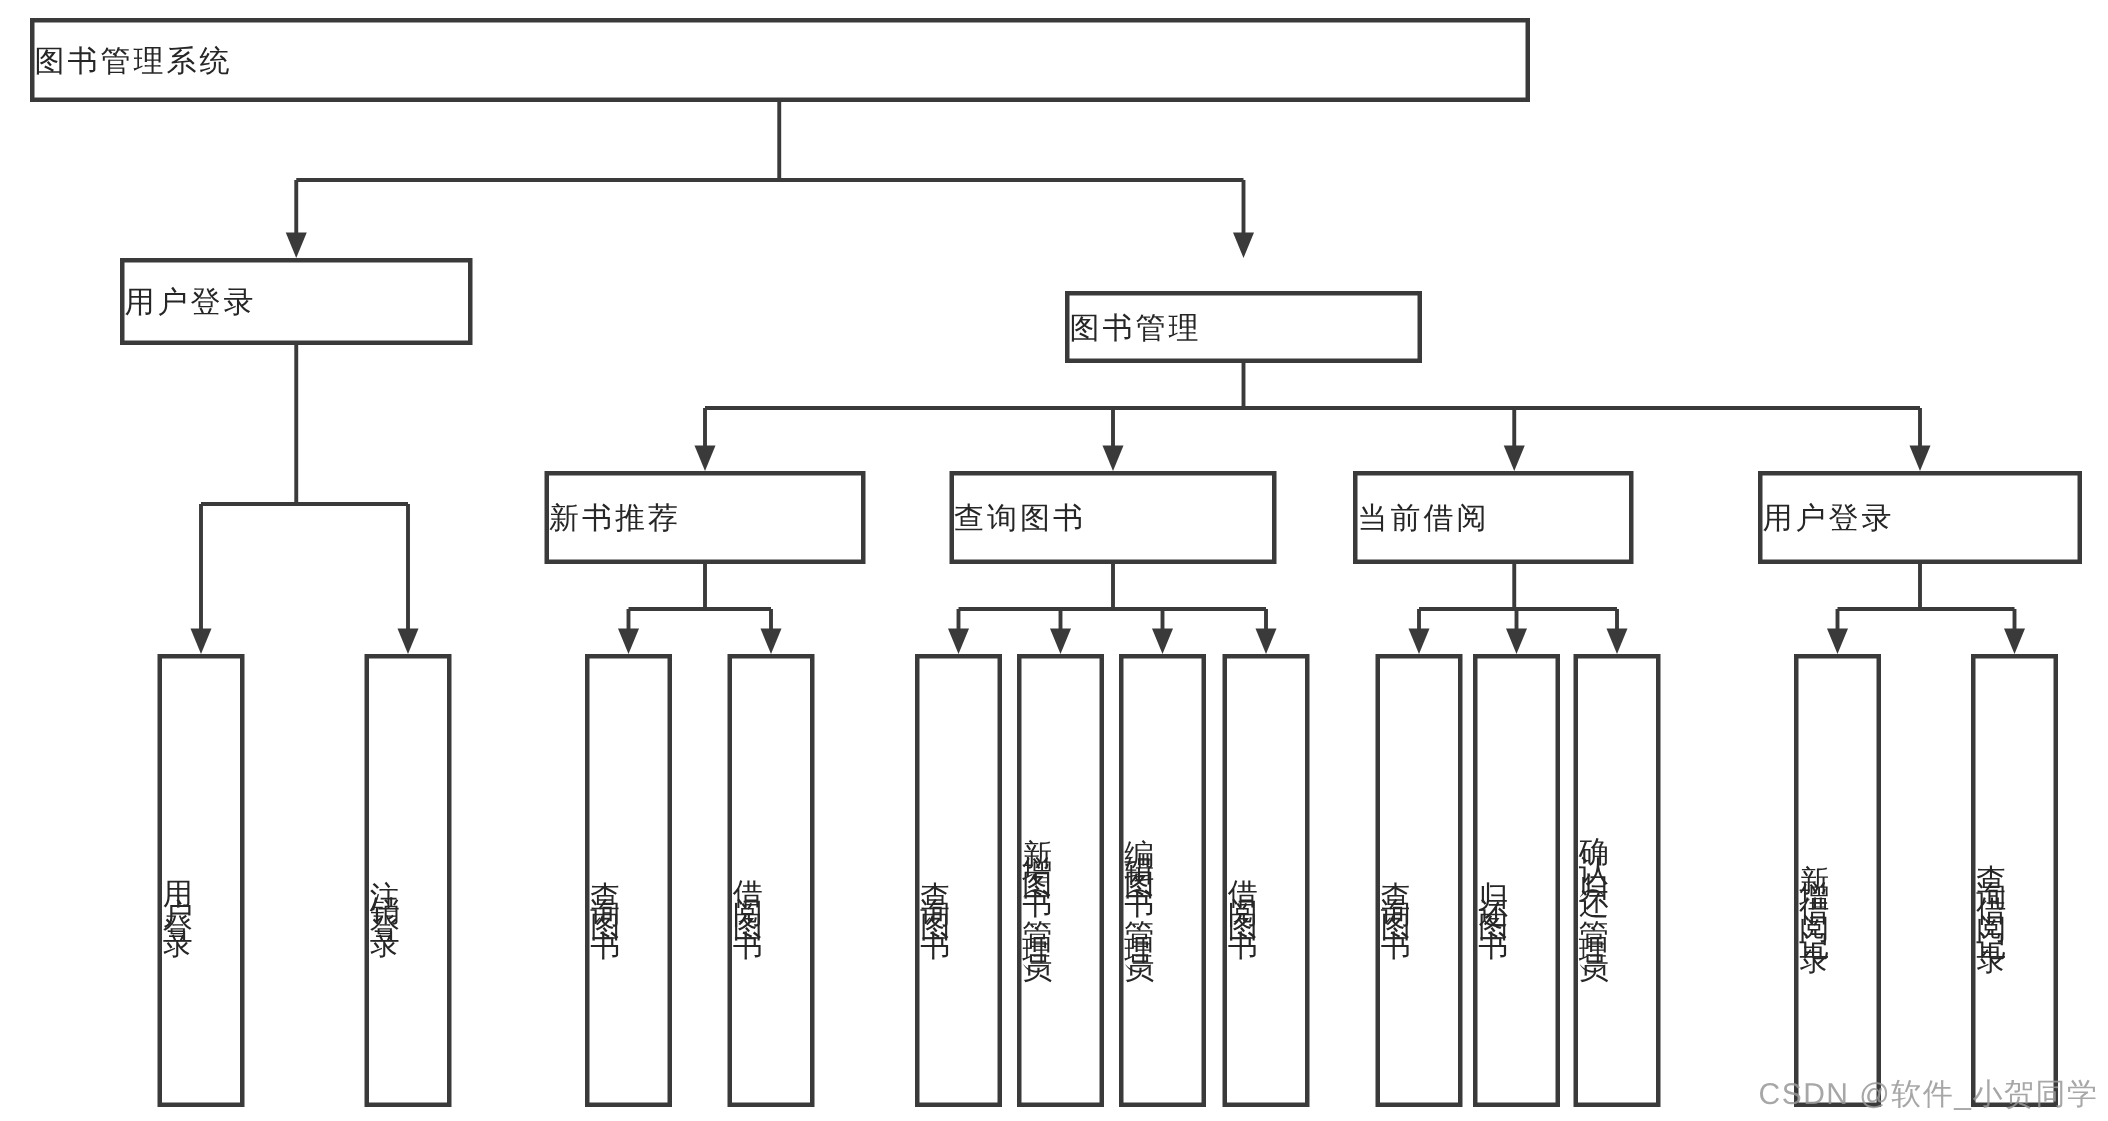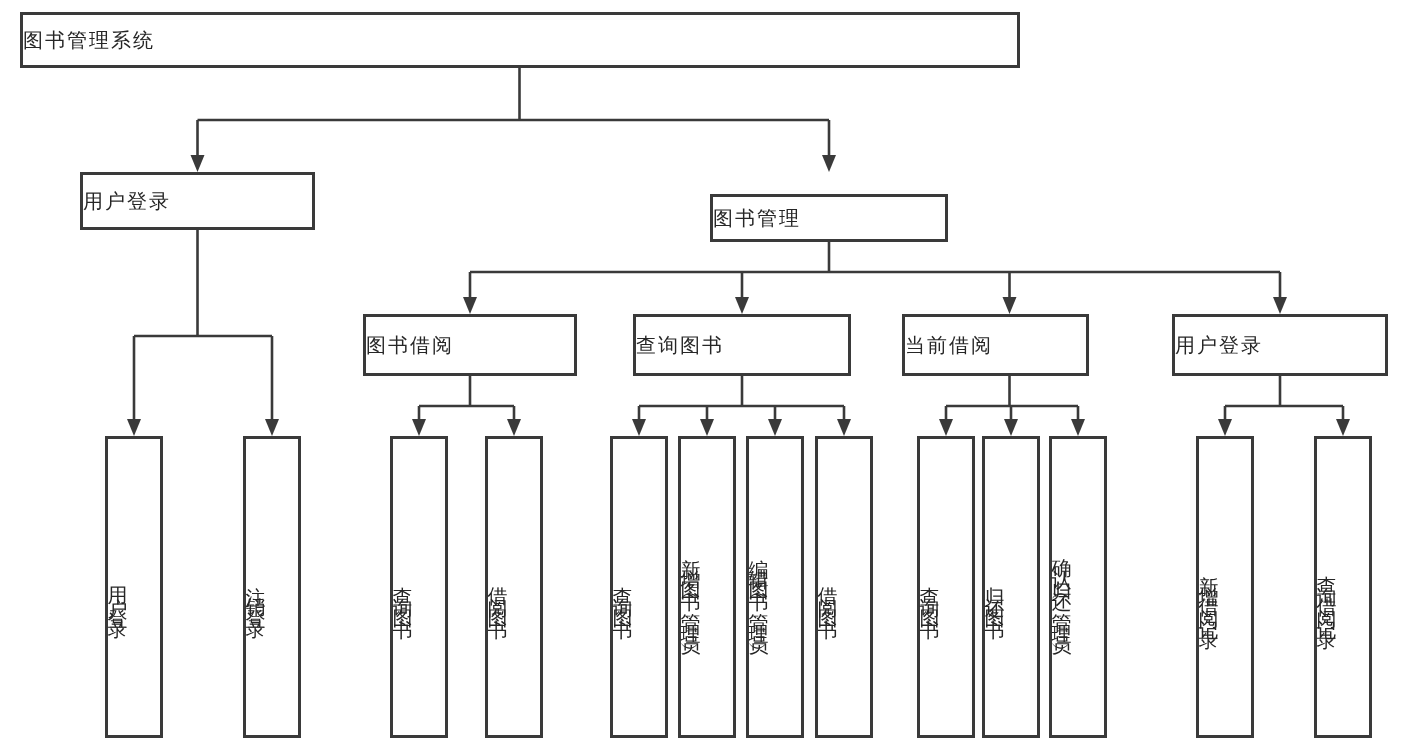--- a/index.html
+++ b/index.html
@@ -131,21 +131,21 @@
   </div>
 
   <div class="box" style="left:80px; top:172px; width:235px; height:58px;">
     <span class="h-label">用户登录</span>
   </div>
   <div class="box" style="left:710px; top:172px; width:238px; height:48px;margin-top:22px;">
     <span class="h-label">图书管理</span>
   </div>
 
   <div class="box" style="left:363px; top:314px; width:214px; height:62px;">
-    <span class="h-label">图书借阅</span>
+    <span class="h-label">新书推荐</span>
   </div>
   <div class="box" style="left:633px; top:314px; width:218px; height:62px;">
     <span class="h-label">查询图书</span>
   </div>
   <div class="box" style="left:902px; top:314px; width:187px; height:62px;">
     <span class="h-label">当前借阅</span>
   </div>
   <div class="box" style="left:1172px; top:314px; width:216px; height:62px;">
     <span class="h-label">用户登录</span>
   </div>
@@ -187,14 +187,15 @@
     <span class="v-label">确认归还（管理员）</span>
   </div>
 
   <div class="box" style="left:1196px; top:436px; width:58px; height:302px;">
     <span class="v-label">新增借阅记录</span>
   </div>
   <div class="box" style="left:1314px; top:436px; width:58px; height:302px;">
     <span class="v-label">查询借阅记录</span>
   </div>
 
+  <div id="watermark">CSDN @软件_小贺同学</div>
 
 </div>
 
 </body></html>

